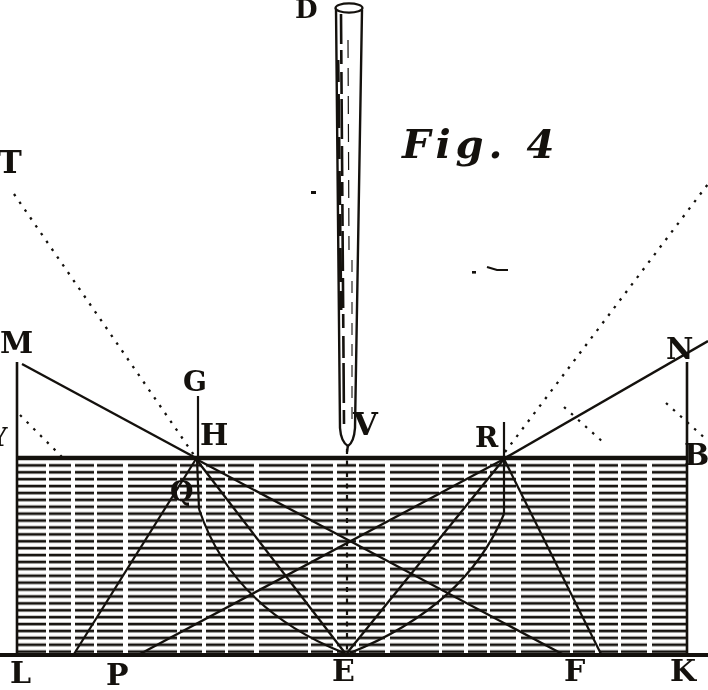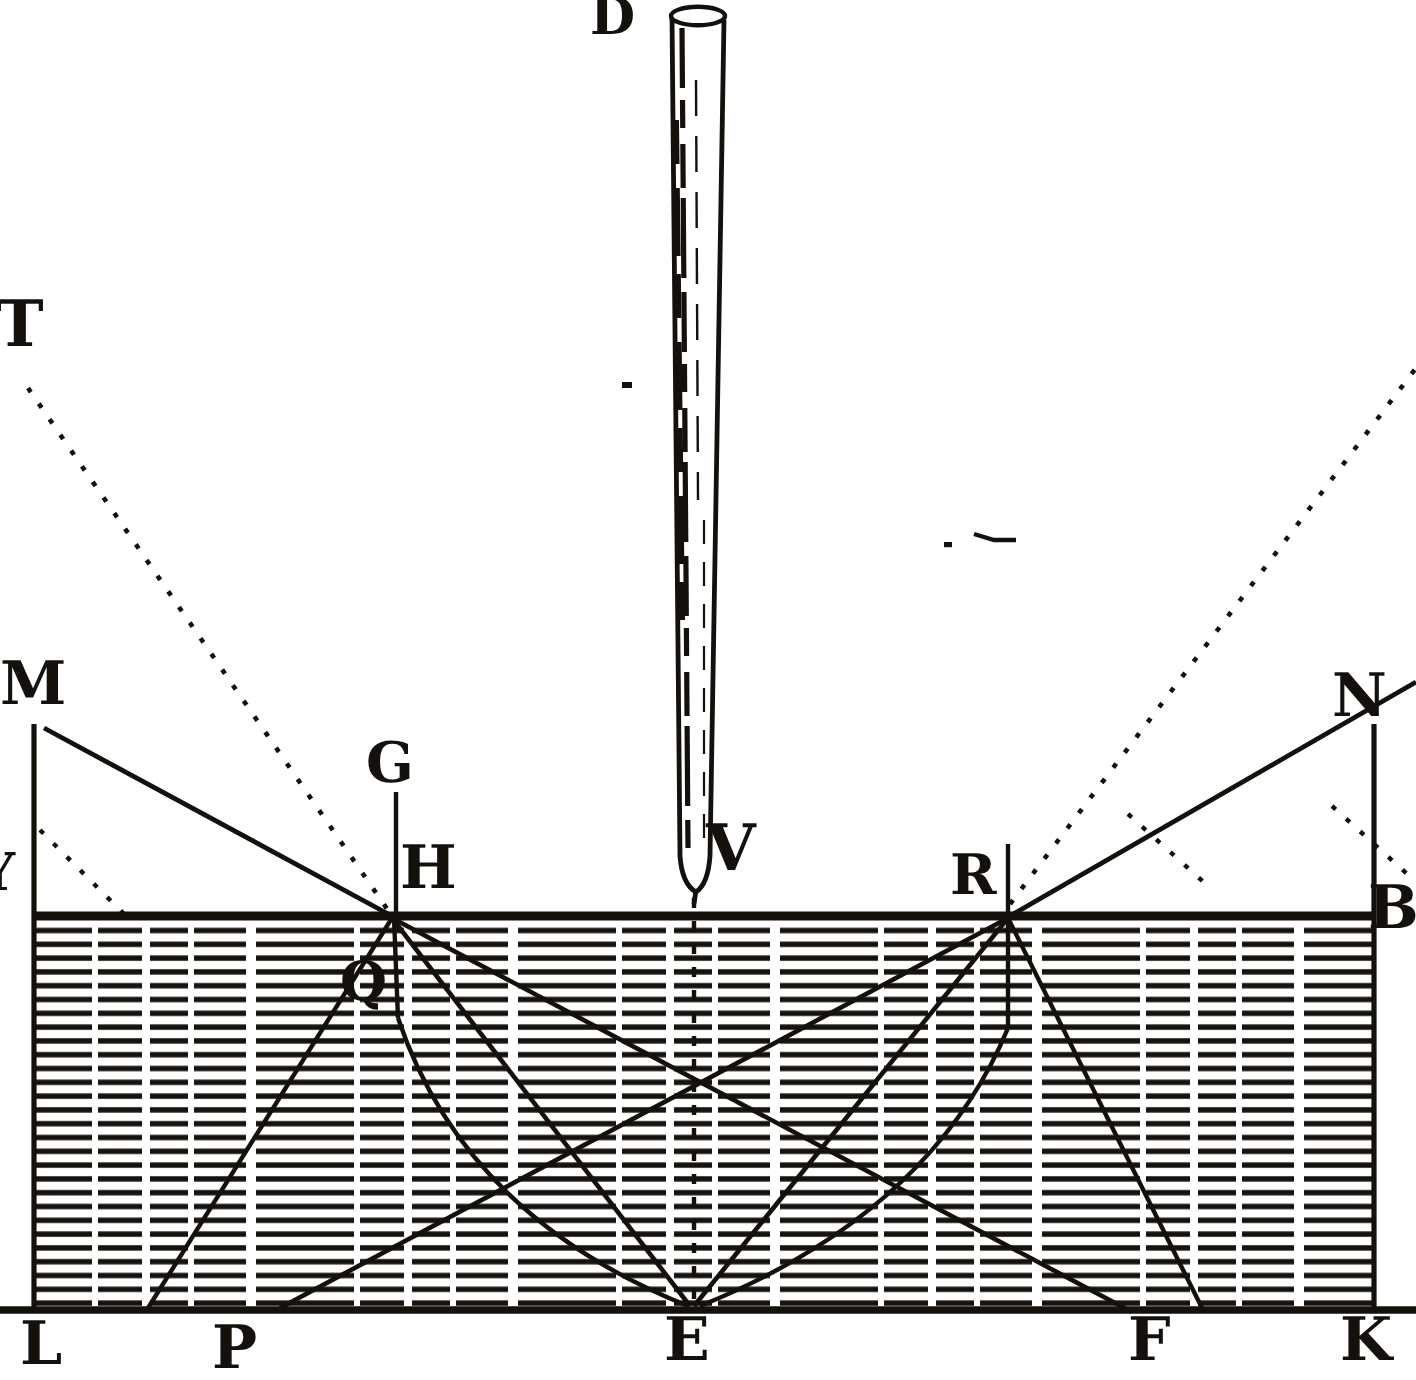--- a/index.html
+++ b/index.html
@@ -76,20 +76,21 @@
     </g>
 
     <g stroke="var(--ink)" fill="var(--ink)">
       <path d="M487 267 L497 270 L508 270" stroke-width="2.2" fill="none"></path>
       <rect x="472" y="271" width="4" height="2.6" stroke="none"></rect>
       <rect x="311" y="191" width="5" height="3" stroke="none"></rect>
     </g>
   </svg>
 
   <span class="lbl" style="left:295px; top:-4px;  font-size:26px;">D</span>
+  <span class="caption" style="left:402px; top:124px; font-size:40px;">Fig. 4</span>
   <span class="lbl" style="left:-2px;  top:146px; font-size:32px;">T</span>
   <span class="lbl" style="left:0px;   top:328px; font-size:30px;">M</span>
   <span class="lbl" style="left:666px; top:334px; font-size:30px;">N</span>
   <span class="lbl" style="left:183px; top:368px; font-size:28px;">G</span>
   <span class="lbl" style="left:200px; top:420px; font-size:30px;">H</span>
   <span class="lbl" style="left:353px; top:408px; font-size:32px;">V</span>
   <span class="lbl" style="left:475px; top:424px; font-size:28px;">R</span>
   <span class="lbl" style="left:684px; top:440px; font-size:30px;">B</span>
   <span class="lbl" style="left:170px; top:478px; font-size:27px;">Q</span>
   <span class="lbl" style="left:-11px; top:424px; font-size:26px;">Y</span>

